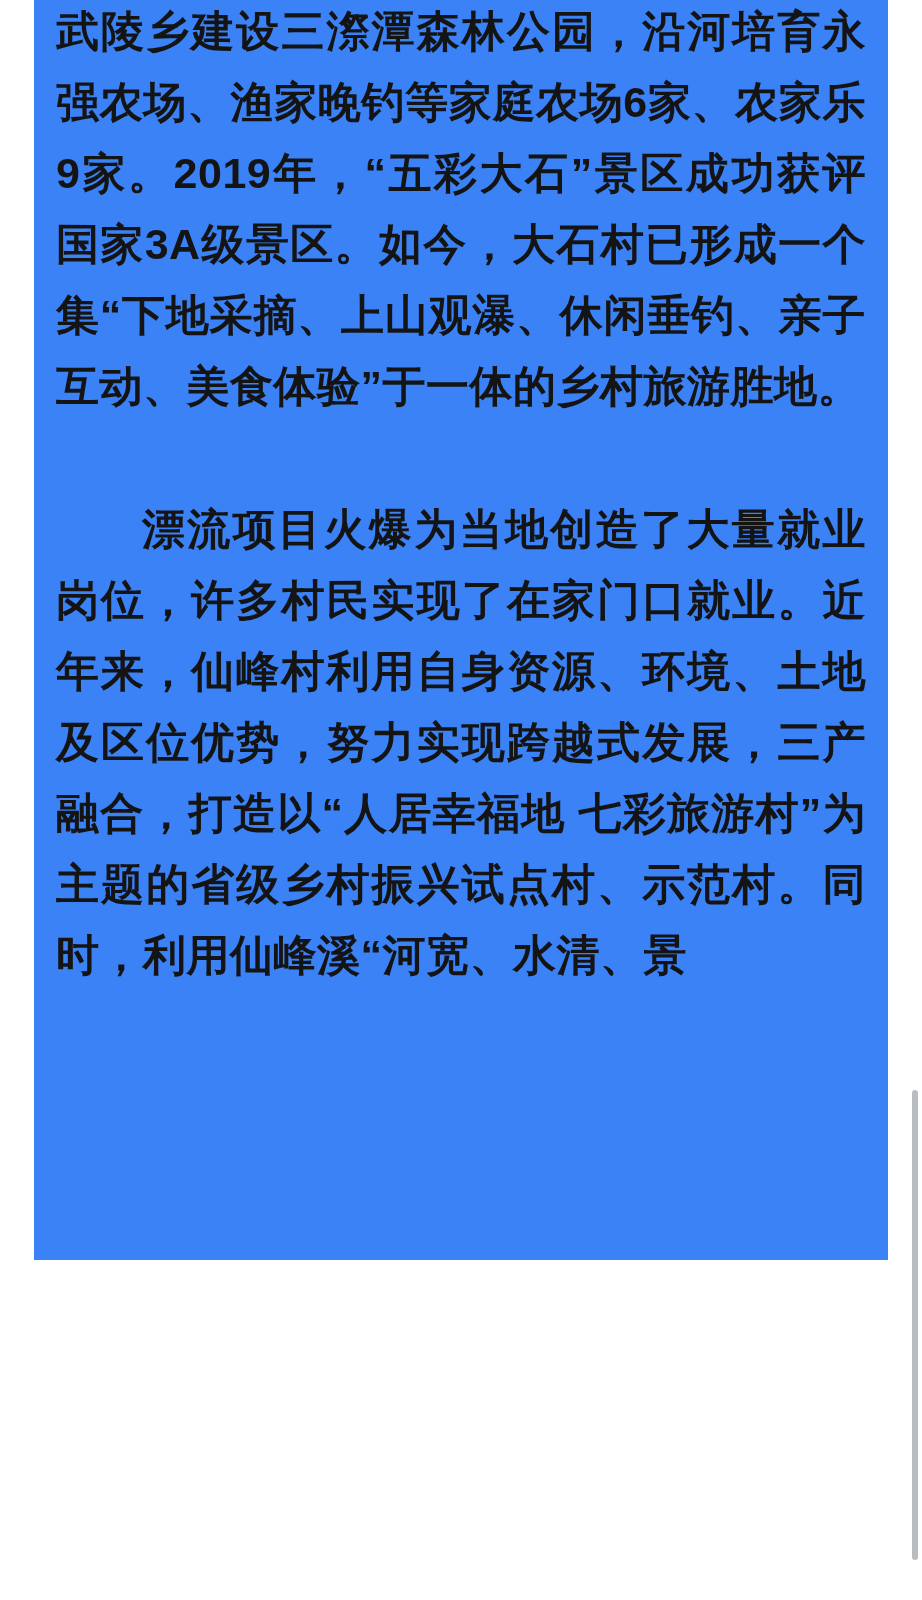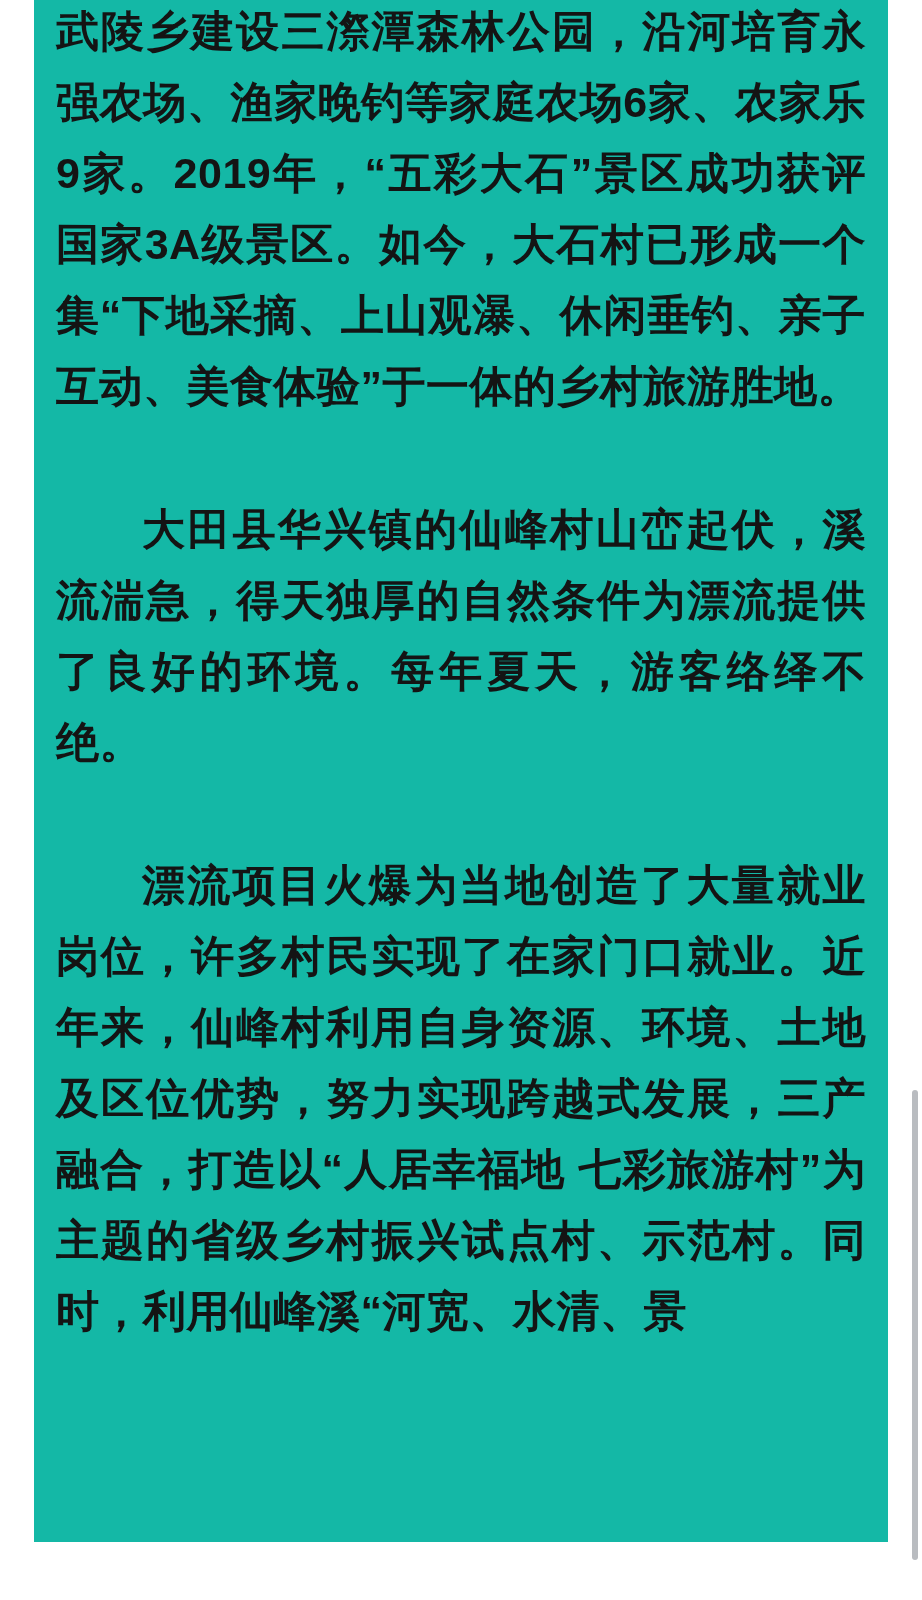--- a/index.html
+++ b/index.html
@@ -9,22 +9,22 @@
   }
   body {
     width: 922px;
     height: 1600px;
     overflow: hidden;
     font-family: "Liberation Sans", sans-serif;
   }
   .page {
     position: relative;
     width: 922px;
-    height: 1542px;
-    background: #14b8a6;
+    height: 1260px;
+    background: #3b82f6;
     box-sizing: border-box;
   }
   .left-gutter {
     position: absolute;
     left: 0;
     top: 0;
     width: 34px;
     height: 100%;
     background: #ffffff;
   }
@@ -80,19 +80,18 @@
 </head>
 <body>
 
 <div class="page">
 
   <div class="left-gutter"></div>
   <div class="right-gutter"></div>
 
   <div class="article">
     <p class="para first-para">武陵乡建设三漈潭森林公园，沿河培育永强农场、渔家晚钓等家庭农场6家、农家乐9家。2019年，“五彩大石”景区成功获评国家3A级景区。如今，大石村已形成一个集“下地采摘、上山观瀑、休闲垂钓、亲子互动、美食体验”于一体的乡村旅游胜地。</p>
-    <p class="para indent">大田县华兴镇的仙峰村山峦起伏，溪流湍急，得天独厚的自然条件为漂流提供了良好的环境。每年夏天，游客络绎不绝。</p>
     <p class="para indent">漂流项目火爆为当地创造了大量就业岗位，许多村民实现了在家门口就业。近年来，仙峰村利用自身资源、环境、土地及区位优势，努力实现跨越式发展，三产融合，打造以“人居幸福地 七彩旅游村”为主题的省级乡村振兴试点村、示范村。同时，利用仙峰溪“河宽、水清、景</p>
   </div>
 
   <div class="scrollbar"></div>
 
 </div>
 
 </body></html>

